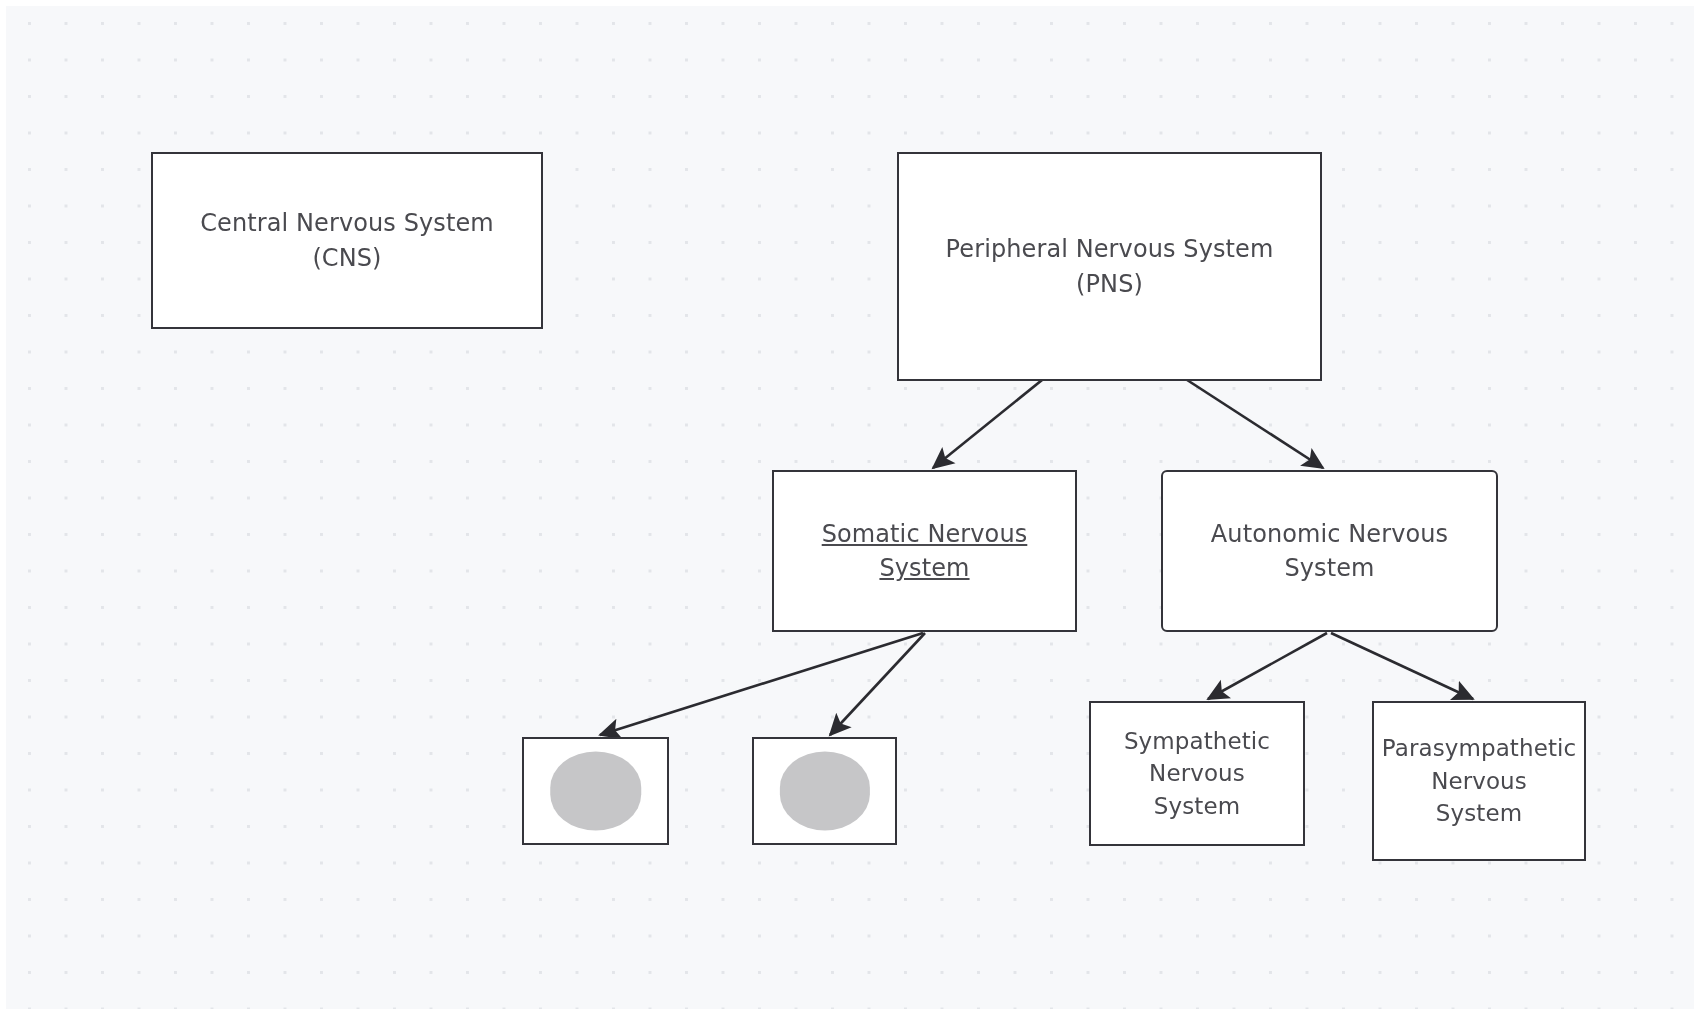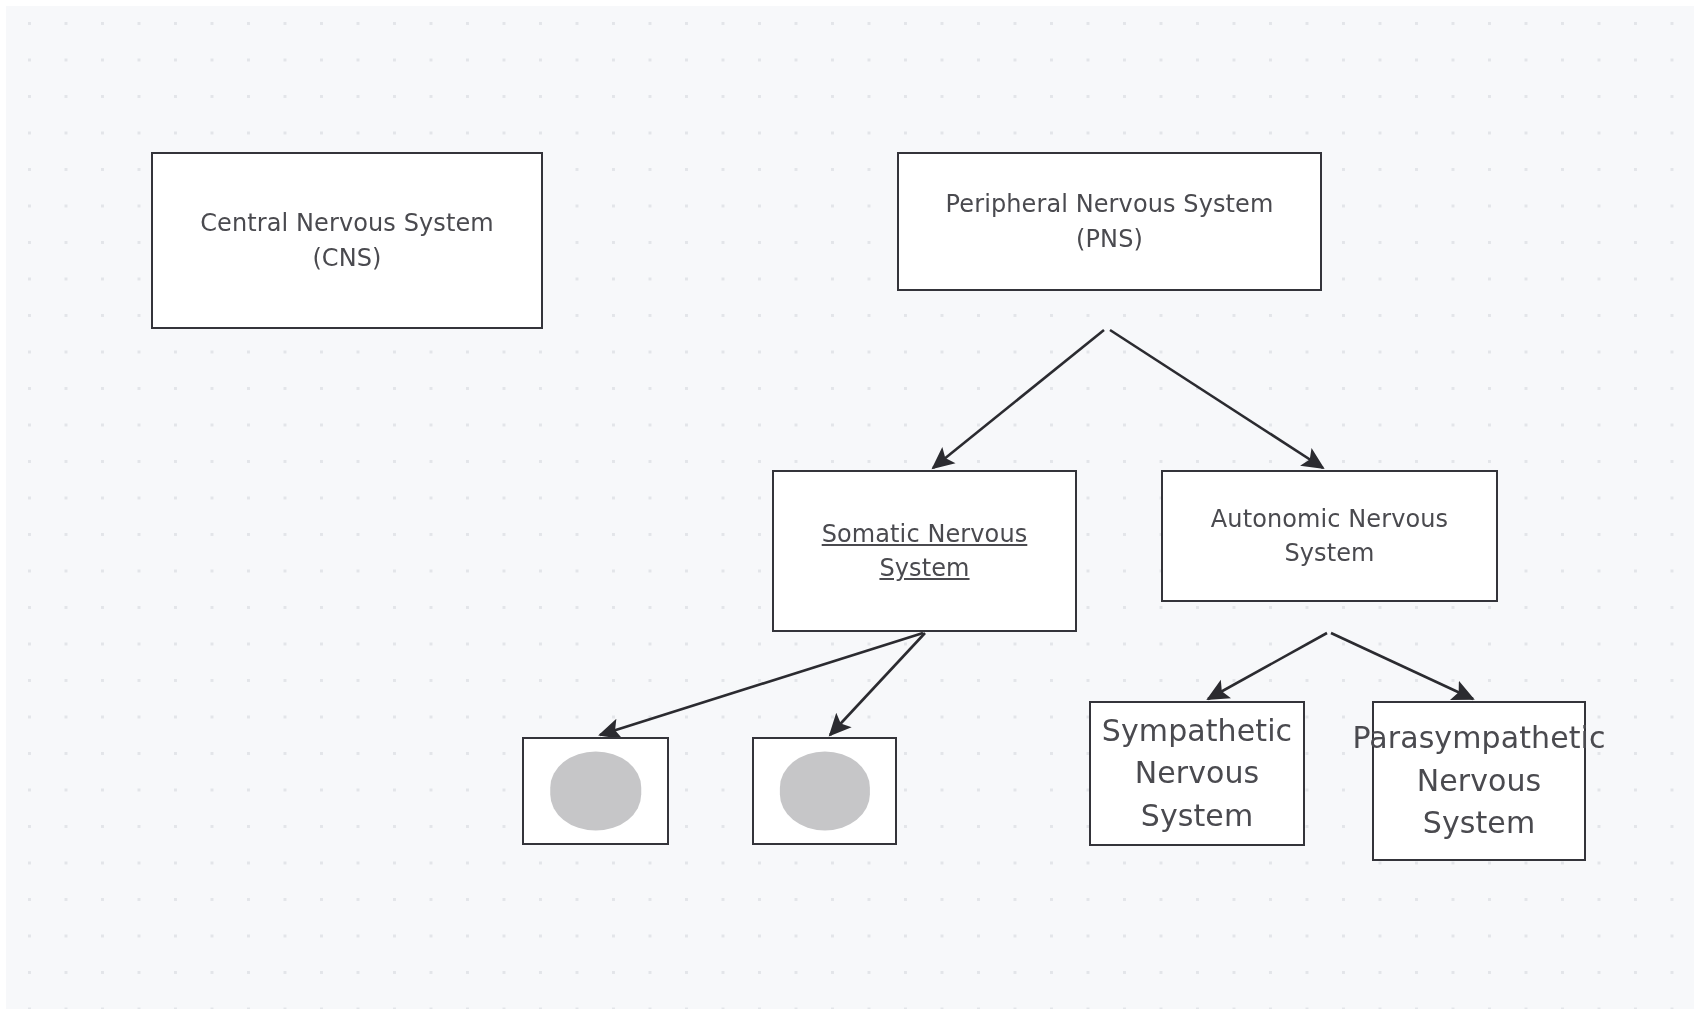--- a/index.html
+++ b/index.html
@@ -52,21 +52,21 @@
     color: #4a4a4f;
     font-size: 24px;
     line-height: 1.42;
     letter-spacing: 0.1px;
     z-index: 2;
   }
   .node .label {
     padding: 0 12px;
     white-space: pre-line;
   }
-  .node.compact { font-size: 30px; }
+  .node.compact { font-size: 23px; }
 
   
   .node.placeholder {
     display: block;
     padding: 0;
   }
   .node.placeholder .blob {
     position: absolute;
     left: 50%;
     top: 50%;
@@ -95,28 +95,28 @@
         <line x1="925" y1="633" x2="830" y2="735" stroke="#2b2b30" stroke-width="2.6" marker-end="url(#arrowhead)"></line>
         <line x1="1327" y1="633" x2="1208" y2="699" stroke="#2b2b30" stroke-width="2.6" marker-end="url(#arrowhead)"></line>
         <line x1="1331" y1="633" x2="1473" y2="699" stroke="#2b2b30" stroke-width="2.6" marker-end="url(#arrowhead)"></line>
       </g>
   </svg>
 
   <div id="node-layer">
       <div class="node" style="left: 151px; top: 152px; width: 392px; height: 177px;">
         <div class="label">Central Nervous System (CNS)</div>
       </div>
-      <div class="node" style="left: 897px; top: 152px; width: 425px; height: 139px;">
+      <div class="node" style="left: 897px; top: 152px; width: 425px; height: 229px;">
         <div class="label">Peripheral Nervous System (PNS)</div>
       </div>
       <div class="node" style="left: 772px; top: 470px; width: 305px; height: 162px; text-decoration: underline;">
         <div class="label">Somatic Nervous
 System</div>
       </div>
-      <div class="node" style="left: 1161px; top: 470px; width: 337px; height: 132px;">
+      <div class="node" style="left: 1161px; top: 470px; width: 337px; height: 162px; border-radius: 6px;">
         <div class="label">Autonomic Nervous
 System</div>
       </div>
       <div class="node placeholder" style="left: 522px; top: 737px; width: 147px; height: 108px;">
         <div class="blob"></div>
       </div>
       <div class="node placeholder" style="left: 752px; top: 737px; width: 145px; height: 108px;">
         <div class="blob"></div>
       </div>
       <div class="node compact" style="left: 1089px; top: 701px; width: 216px; height: 145px;">

